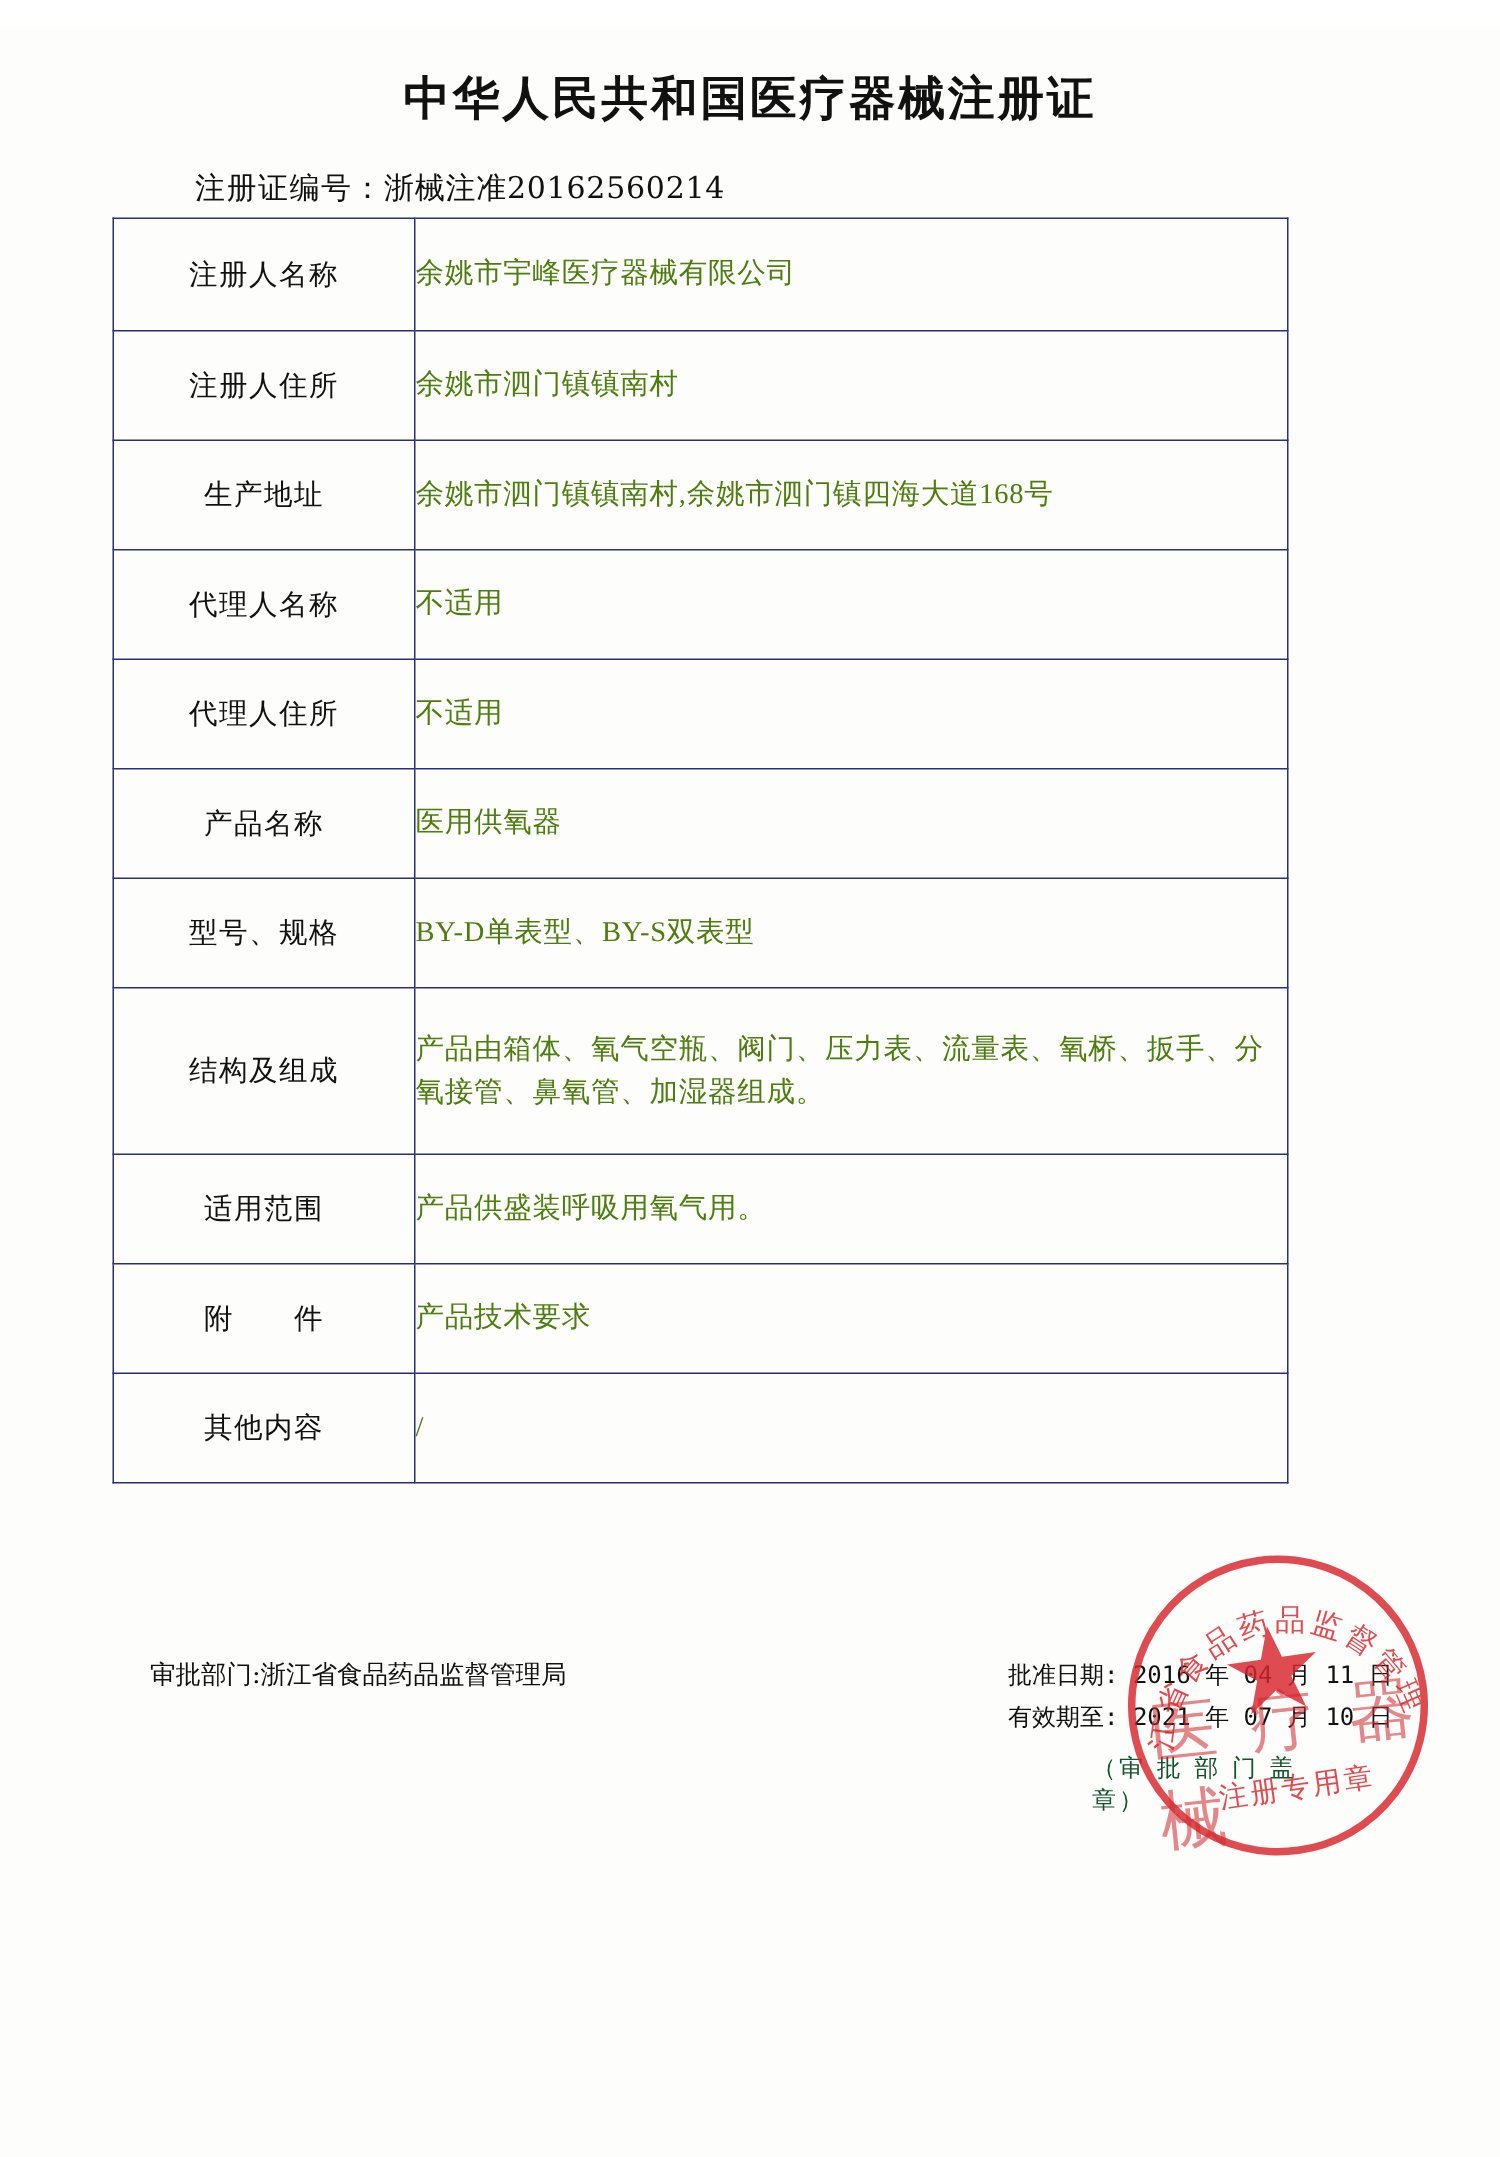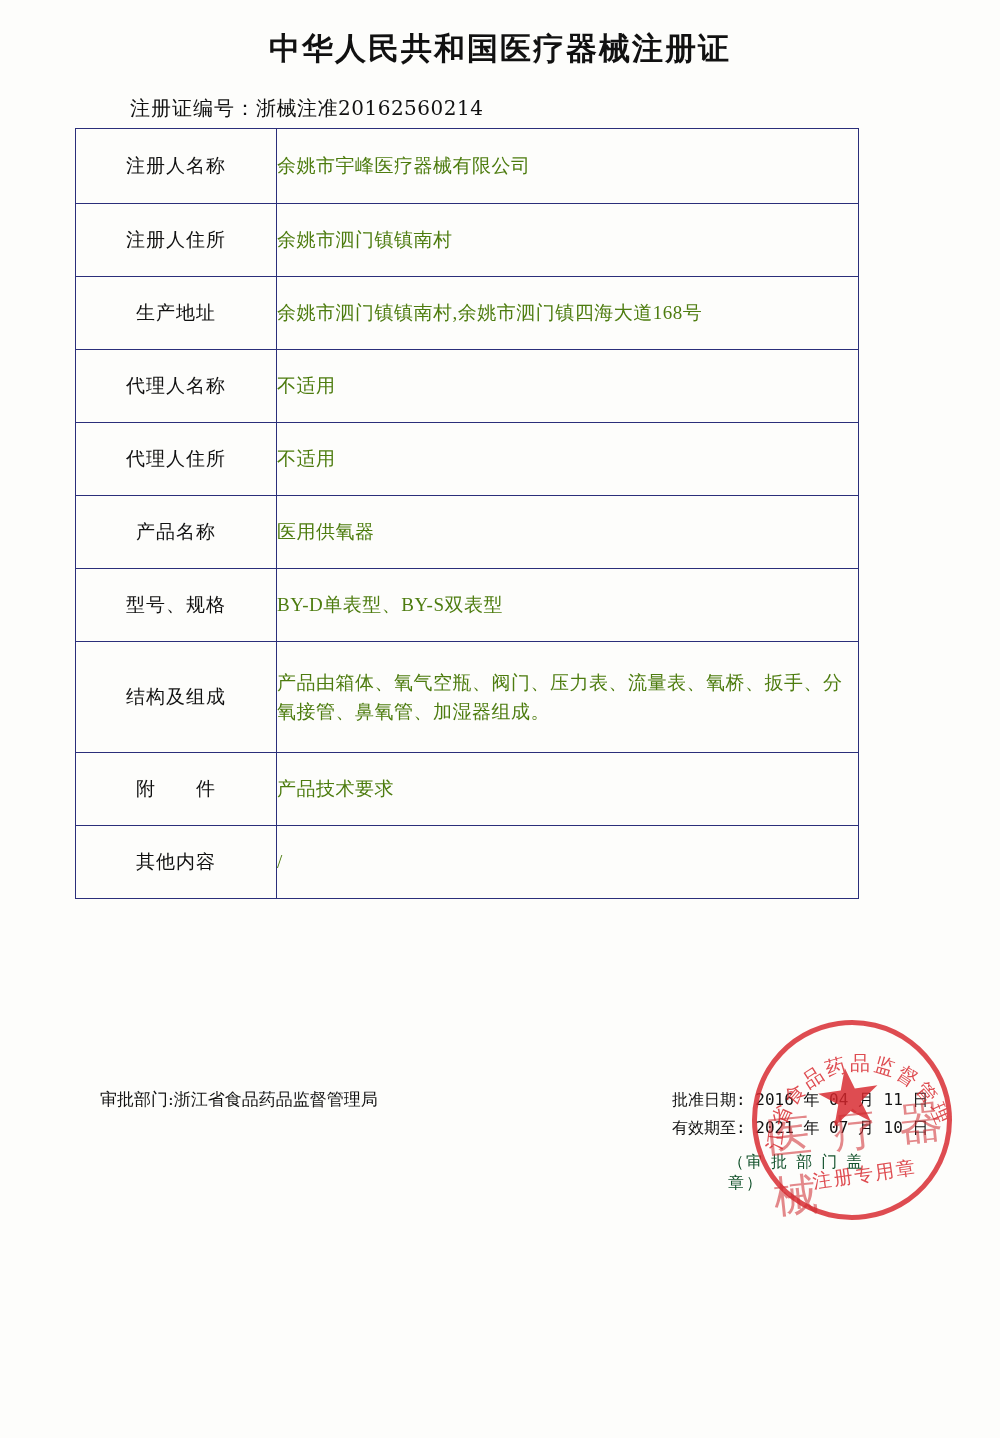--- a/index.html
+++ b/index.html
@@ -12,20 +12,21 @@
     height: 1438px;
     position: relative;
     font-family: "DejaVu Serif", "Liberation Serif", serif;
     color: #1a1a1a;
     overflow: hidden;
   }
   .page {
     position: absolute;
     inset: 0;
     background: #fdfdfb;
+    margin-top: 17px;
   }
   .doc-title {
     position: absolute;
     top: 28px;
     left: 0;
     width: 1000px;
     text-align: center;
     font-size: 31px;
     font-weight: bold;
     letter-spacing: 2px;
@@ -203,20 +204,24 @@
         <td class="label">产品名称</td>
         <td class="value">医用供氧器</td>
       </tr>
       <tr class="r-normal">
         <td class="label">型号、规格</td>
         <td class="value">BY-D单表型、BY-S双表型</td>
       </tr>
       <tr class="r-double">
         <td class="label">结构及组成</td>
         <td class="value">产品由箱体、氧气空瓶、阀门、压力表、流量表、氧桥、扳手、分氧接管、鼻氧管、加湿器组成。</td>
+      </tr>
+      <tr class="r-normal">
+        <td class="label">适用范围</td>
+        <td class="value">产品供盛装呼吸用氧气用。</td>
       </tr>
       <tr class="r-normal">
         <td class="label">附　　件</td>
         <td class="value">产品技术要求</td>
       </tr>
       <tr class="r-normal">
         <td class="label">其他内容</td>
         <td class="value">/</td>
       </tr>
     </tbody>

